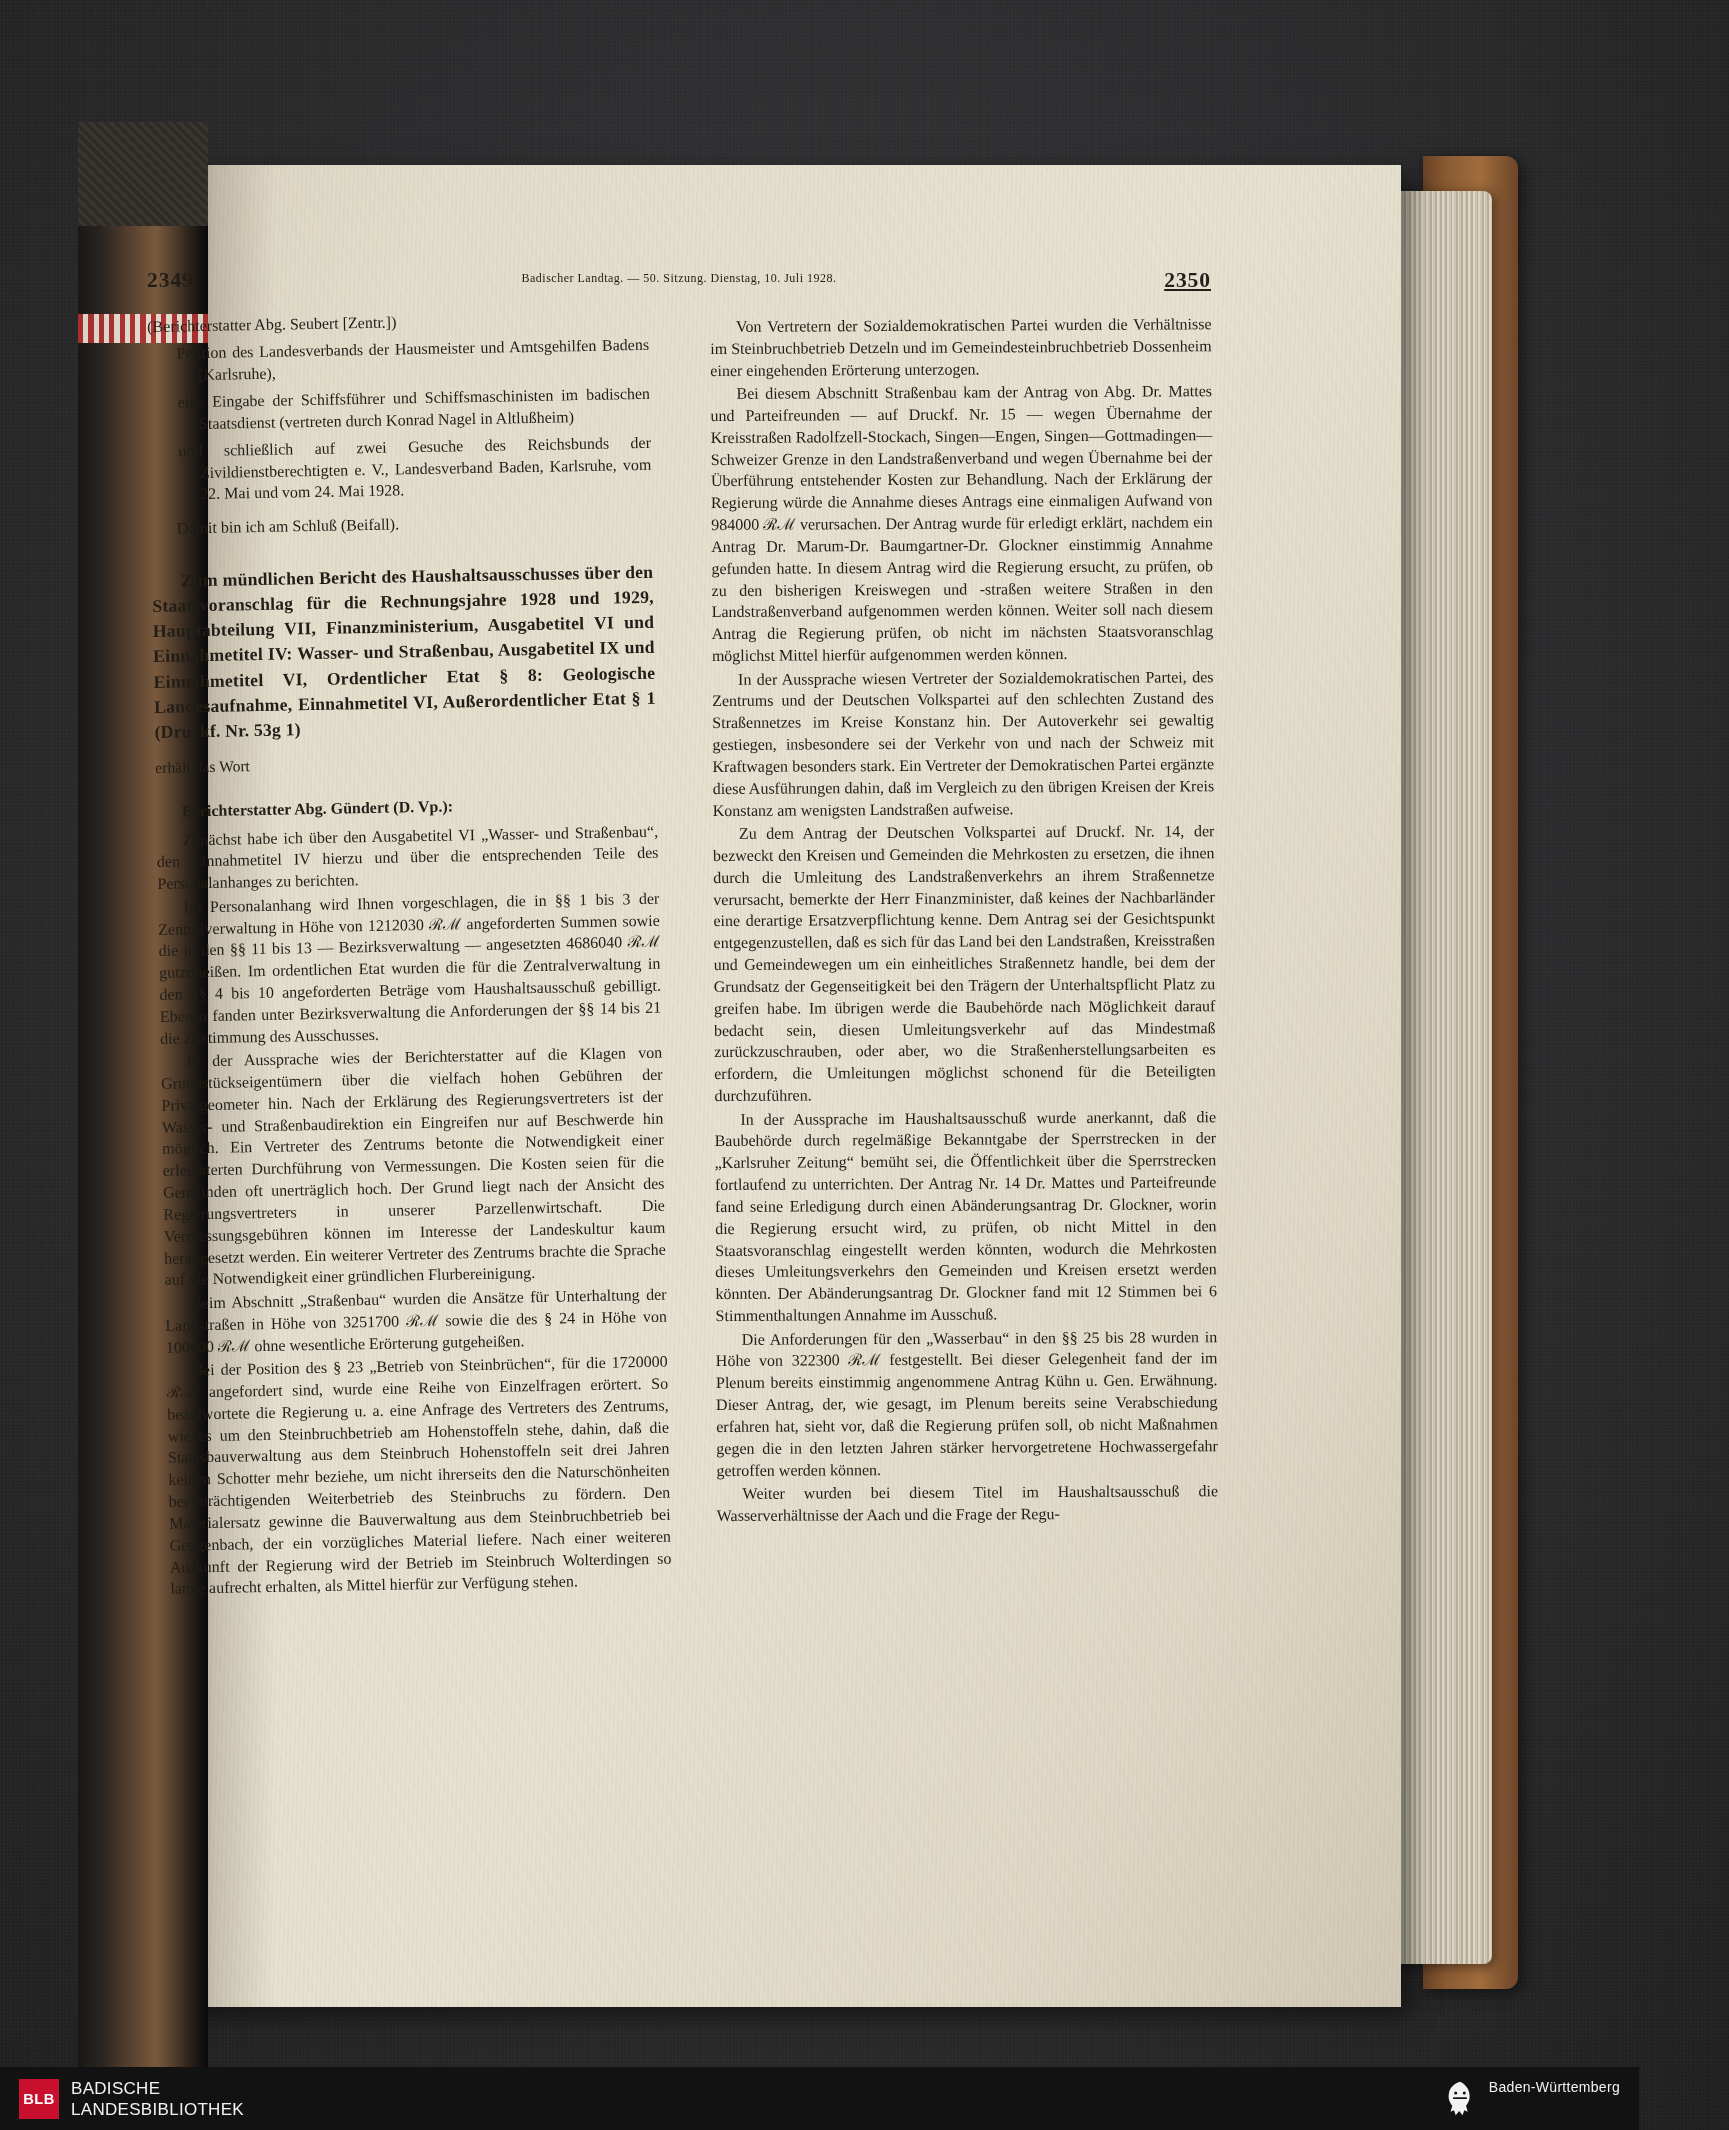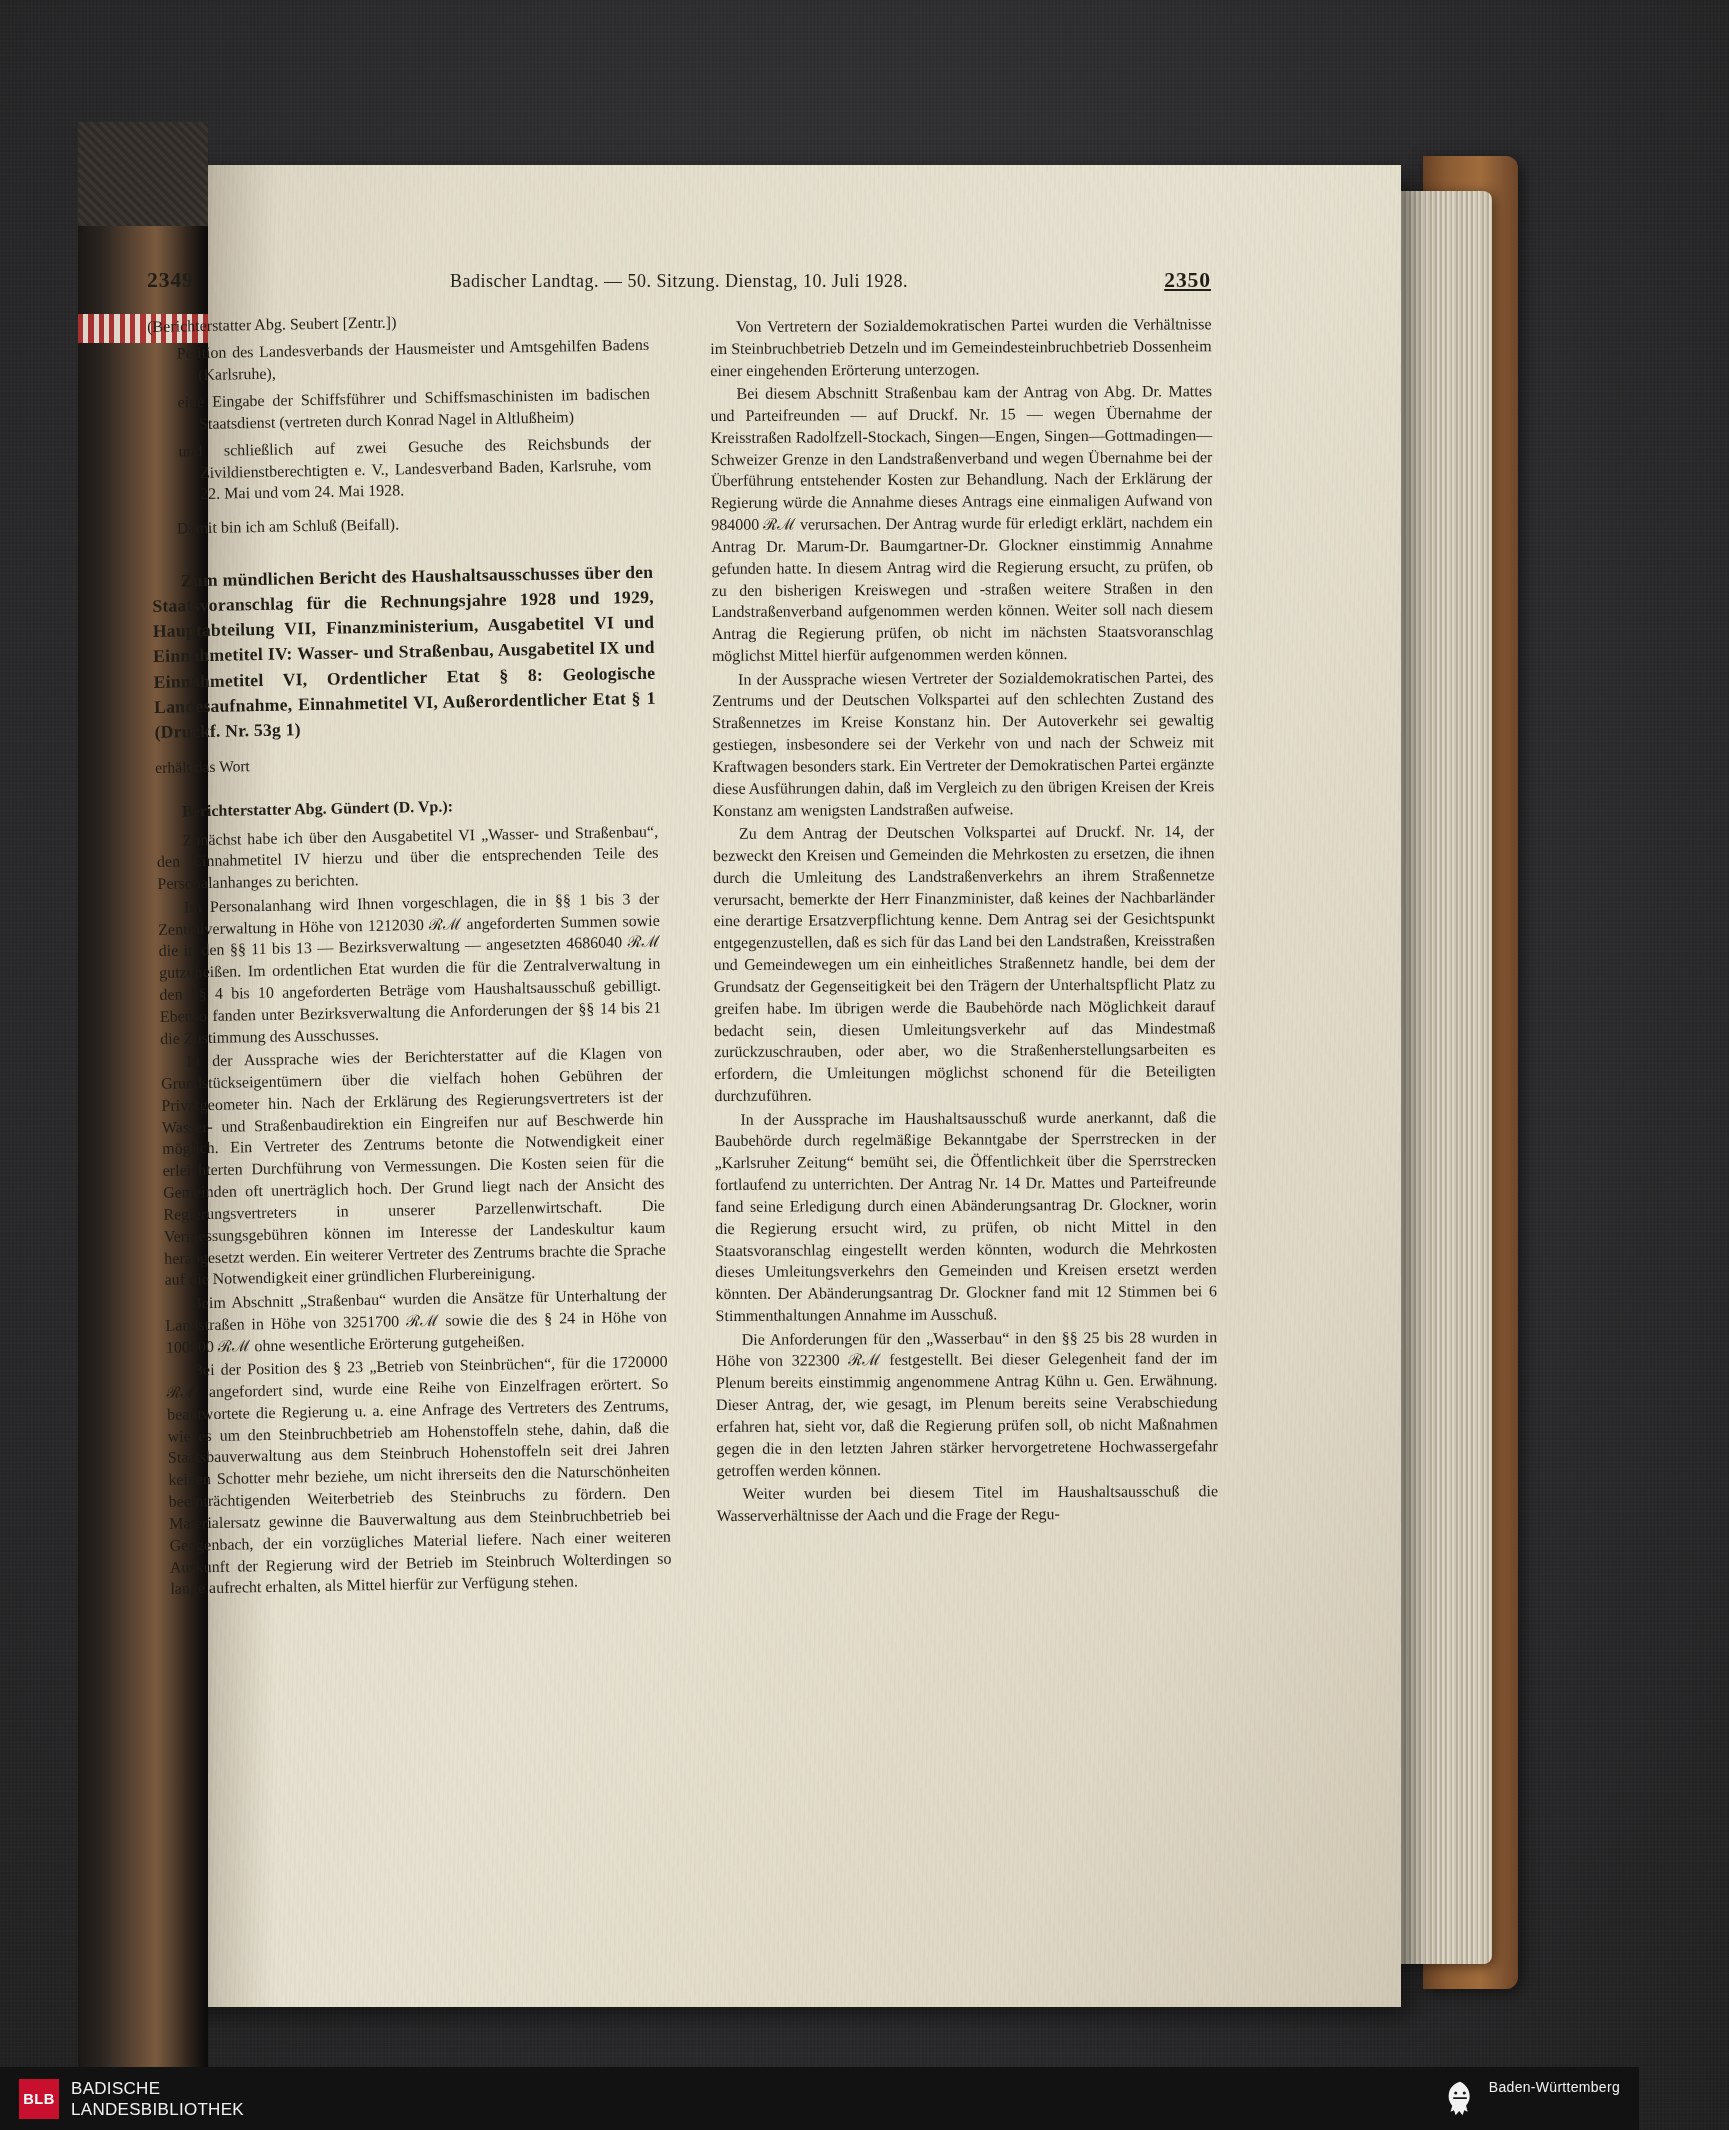--- a/index.html
+++ b/index.html
@@ -129,21 +129,21 @@
     position: absolute; top: 3.5px;
     font-weight: bold; font-size: 21.6px;
     letter-spacing: 0.9px;
   }
   .folio-left { left: 0; }
   .folio-right { right: 0; text-decoration: underline; }
   .running-title {
     position: absolute; left: 50%; top: 7px;
     transform: translateX(-50%);
     white-space: nowrap;
-    font-size: 18px;
+    font-size: 12px;
     letter-spacing: 0.5px;
   }
 
   .columns {
     position: absolute;
     top: 52px; left: 0;
     width: 1064px; height: 1565px;
     display: flex;
     gap: 61px;
   }

